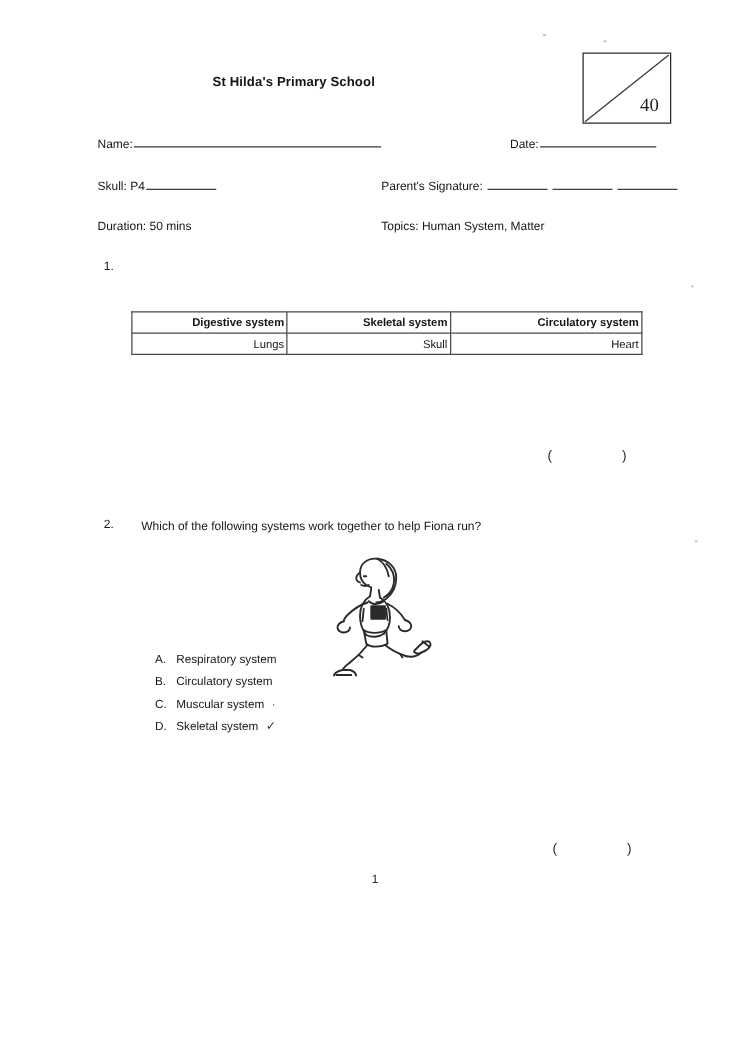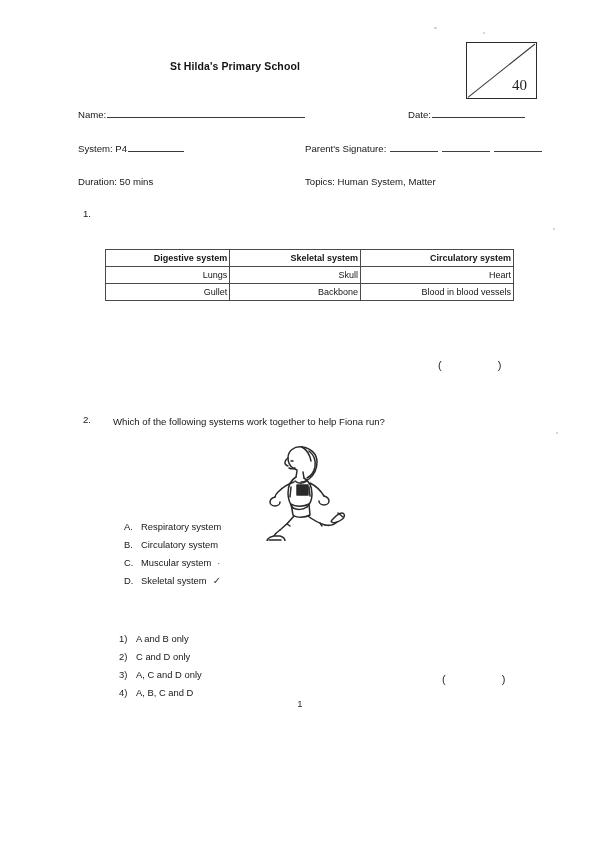--- a/index.html
+++ b/index.html
@@ -209,21 +209,21 @@
   </div>
 
   <div class="field" style="left:78px; top:108px;">
     <span>Name:</span><span class="rule" style="width:198px;"></span>
   </div>
   <div class="field" style="left:408px; top:108px;">
     <span>Date:</span><span class="rule" style="width:93px;"></span>
   </div>
 
   <div class="field" style="left:78px; top:142px;">
-    <span>System: P4</span><span class="rule" style="width:56px;"></span>
+    <span>Skull: P4</span><span class="rule" style="width:56px;"></span>
   </div>
   <div class="field" style="left:305px; top:142px;">
     <span>Parent's Signature:</span><span class="rule-seg" style="width:48px;"></span><span class="rule-seg" style="width:48px;"></span><span class="rule-seg" style="width:48px;"></span>
   </div>
 
   <div class="field" style="left:78px; top:176px;">Duration: 50 mins</div>
   <div class="field" style="left:305px; top:176px;">Topics: Human System, Matter</div>
 
   <div class="q-num" style="left:83px; top:208px;">1.</div>
 
@@ -234,25 +234,20 @@
         <th class="col-b">Skeletal system</th>
         <th class="col-c">Circulatory system</th>
       </tr>
     </thead>
     <tbody>
       <tr>
         <td>Lungs</td>
         <td>Skull</td>
         <td>Heart</td>
       </tr>
-      <tr>
-        <td>Gullet</td>
-        <td>Backbone</td>
-        <td>Blood in blood vessels</td>
-      </tr>
     </tbody>
   </table>
 
 
   <div class="ans-bracket" style="left:438px; top:359px;">
     <span>(</span><span class="gap"></span><span>)</span>
   </div>
 
   <div class="q-num" style="left:83px; top:414px;">2.</div>
   <div class="q-text" style="left:113px; top:414px; width:400px;">Which of the following systems work together to help Fiona run?</div>
@@ -314,34 +309,20 @@
       <span class="opt-label">B.</span><span>Circulatory system</span>
     </div>
     <div class="opt-row">
       <span class="opt-label">C.</span><span>Muscular system</span><span class="dot-mark">·</span>
     </div>
     <div class="opt-row">
       <span class="opt-label">D.</span><span>Skeletal system</span><span class="tick">✓</span>
     </div>
   </div>
 
-  <div class="opt-list" style="left:119px; top:630px;">
-    <div class="opt-row">
-      <span class="opt-label">1)</span><span>A and B only</span>
-    </div>
-    <div class="opt-row">
-      <span class="opt-label">2)</span><span>C and D only</span>
-    </div>
-    <div class="opt-row">
-      <span class="opt-label">3)</span><span>A, C and D only</span>
-    </div>
-    <div class="opt-row">
-      <span class="opt-label">4)</span><span>A, B, C and D</span>
-    </div>
-  </div>
 
   <div class="ans-bracket" style="left:442px; top:673px;">
     <span>(</span><span class="gap"></span><span>)</span>
   </div>
 
   <div class="page-no">1</div>
 
   <div class="speck" style="left:434px; top:27px; width:3px; height:2px;"></div>
   <div class="speck" style="left:483px; top:32px; width:2px; height:2px;"></div>
   <div class="speck" style="left:553px; top:228px; width:2px; height:2px;"></div>

